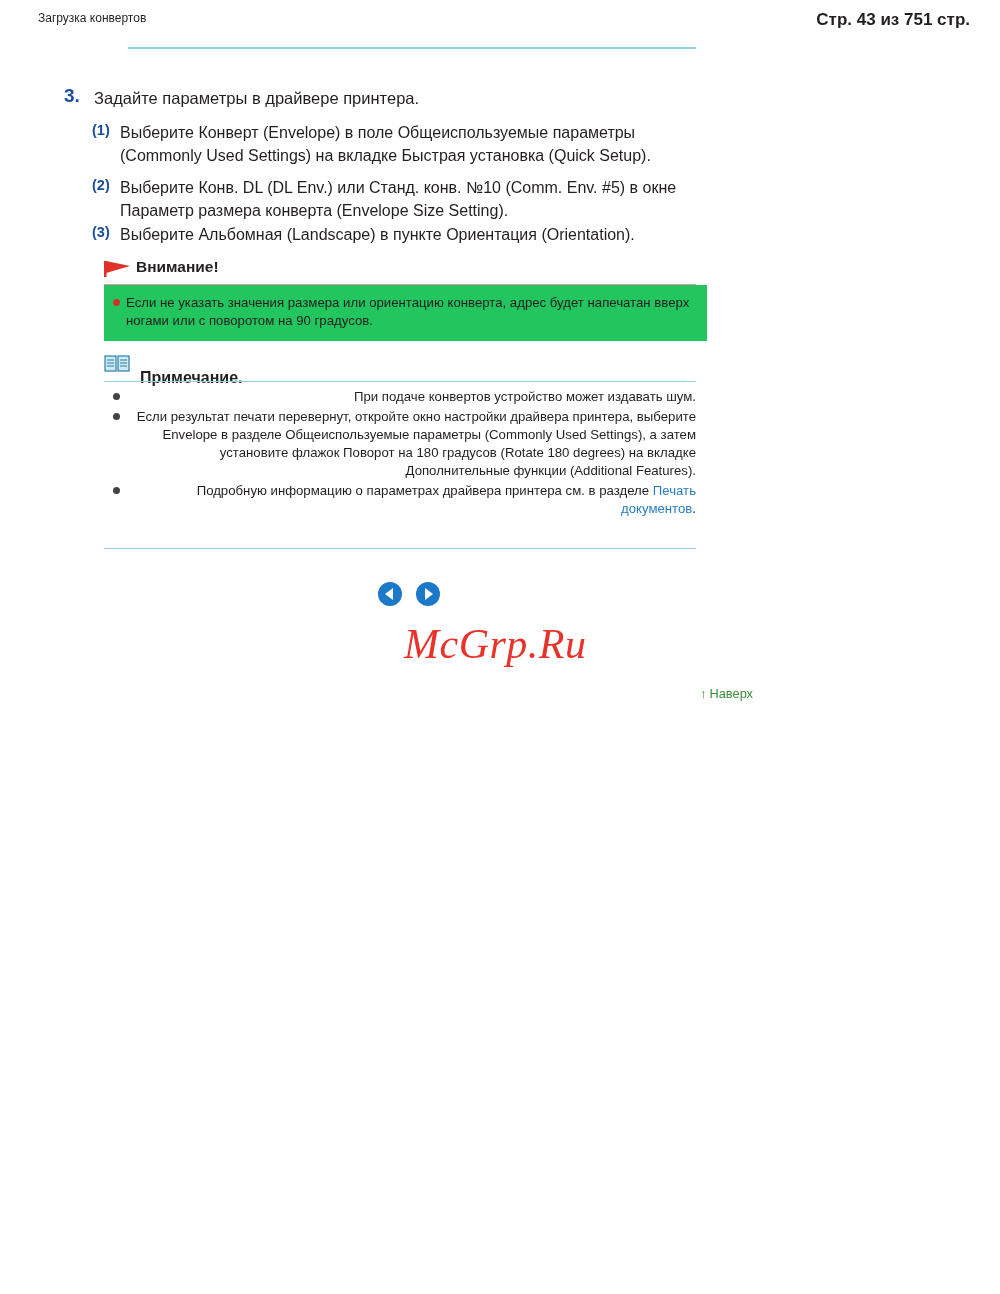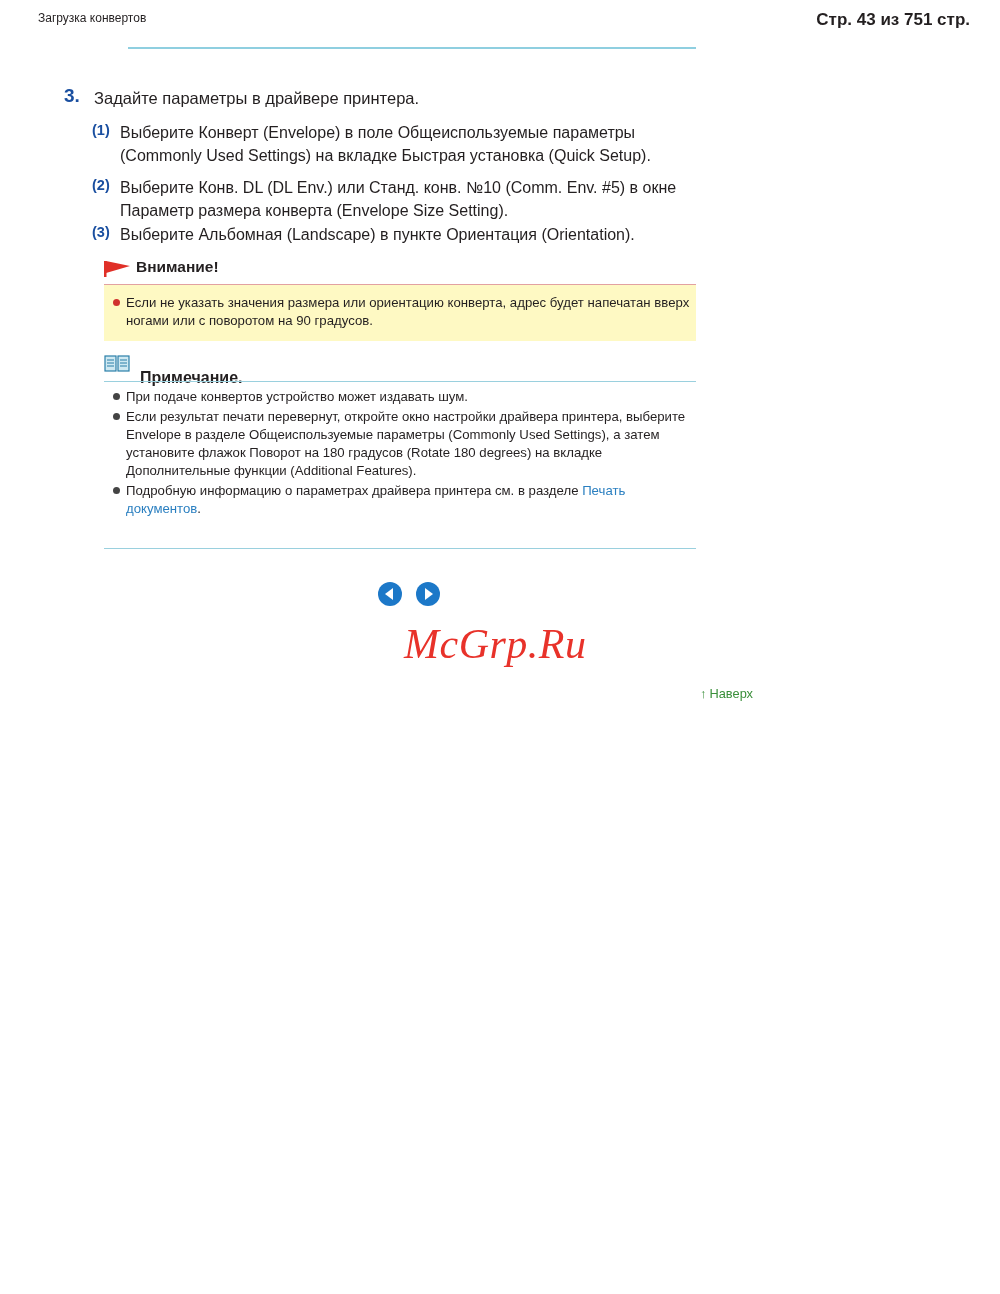--- a/index.html
+++ b/index.html
@@ -142,22 +142,22 @@
     top: 26px;
     width: 592px;
     height: 1px;
     background: #e2a1a1;
   }
   .warning-body {
     position: absolute;
     left: 0;
     top: 27px;
     width: 592px;
-    background: #fef9c3;
-    padding: 9px 0 11px 0;
+    background: #22c55e;
+    padding: 9px 11px 11px 0;
   }
   .warn-item {
     position: relative;
     padding-left: 22px;
     font-size: 13.2px;
     line-height: 18px;
     color: #231f20;
   }
   .warn-item .bullet {
     position: absolute;
@@ -202,20 +202,21 @@
     top: 29px;
     width: 592px;
     height: 1px;
     background: #9ad0de;
   }
   .note-body {
     position: absolute;
     left: 0;
     top: 36px;
     width: 592px;
+    text-align: right;
   }
   .note-item {
     position: relative;
     padding-left: 22px;
     font-size: 13.2px;
     line-height: 18px;
     color: #231f20;
     margin-bottom: 2px;
   }
   .note-item .bullet {

